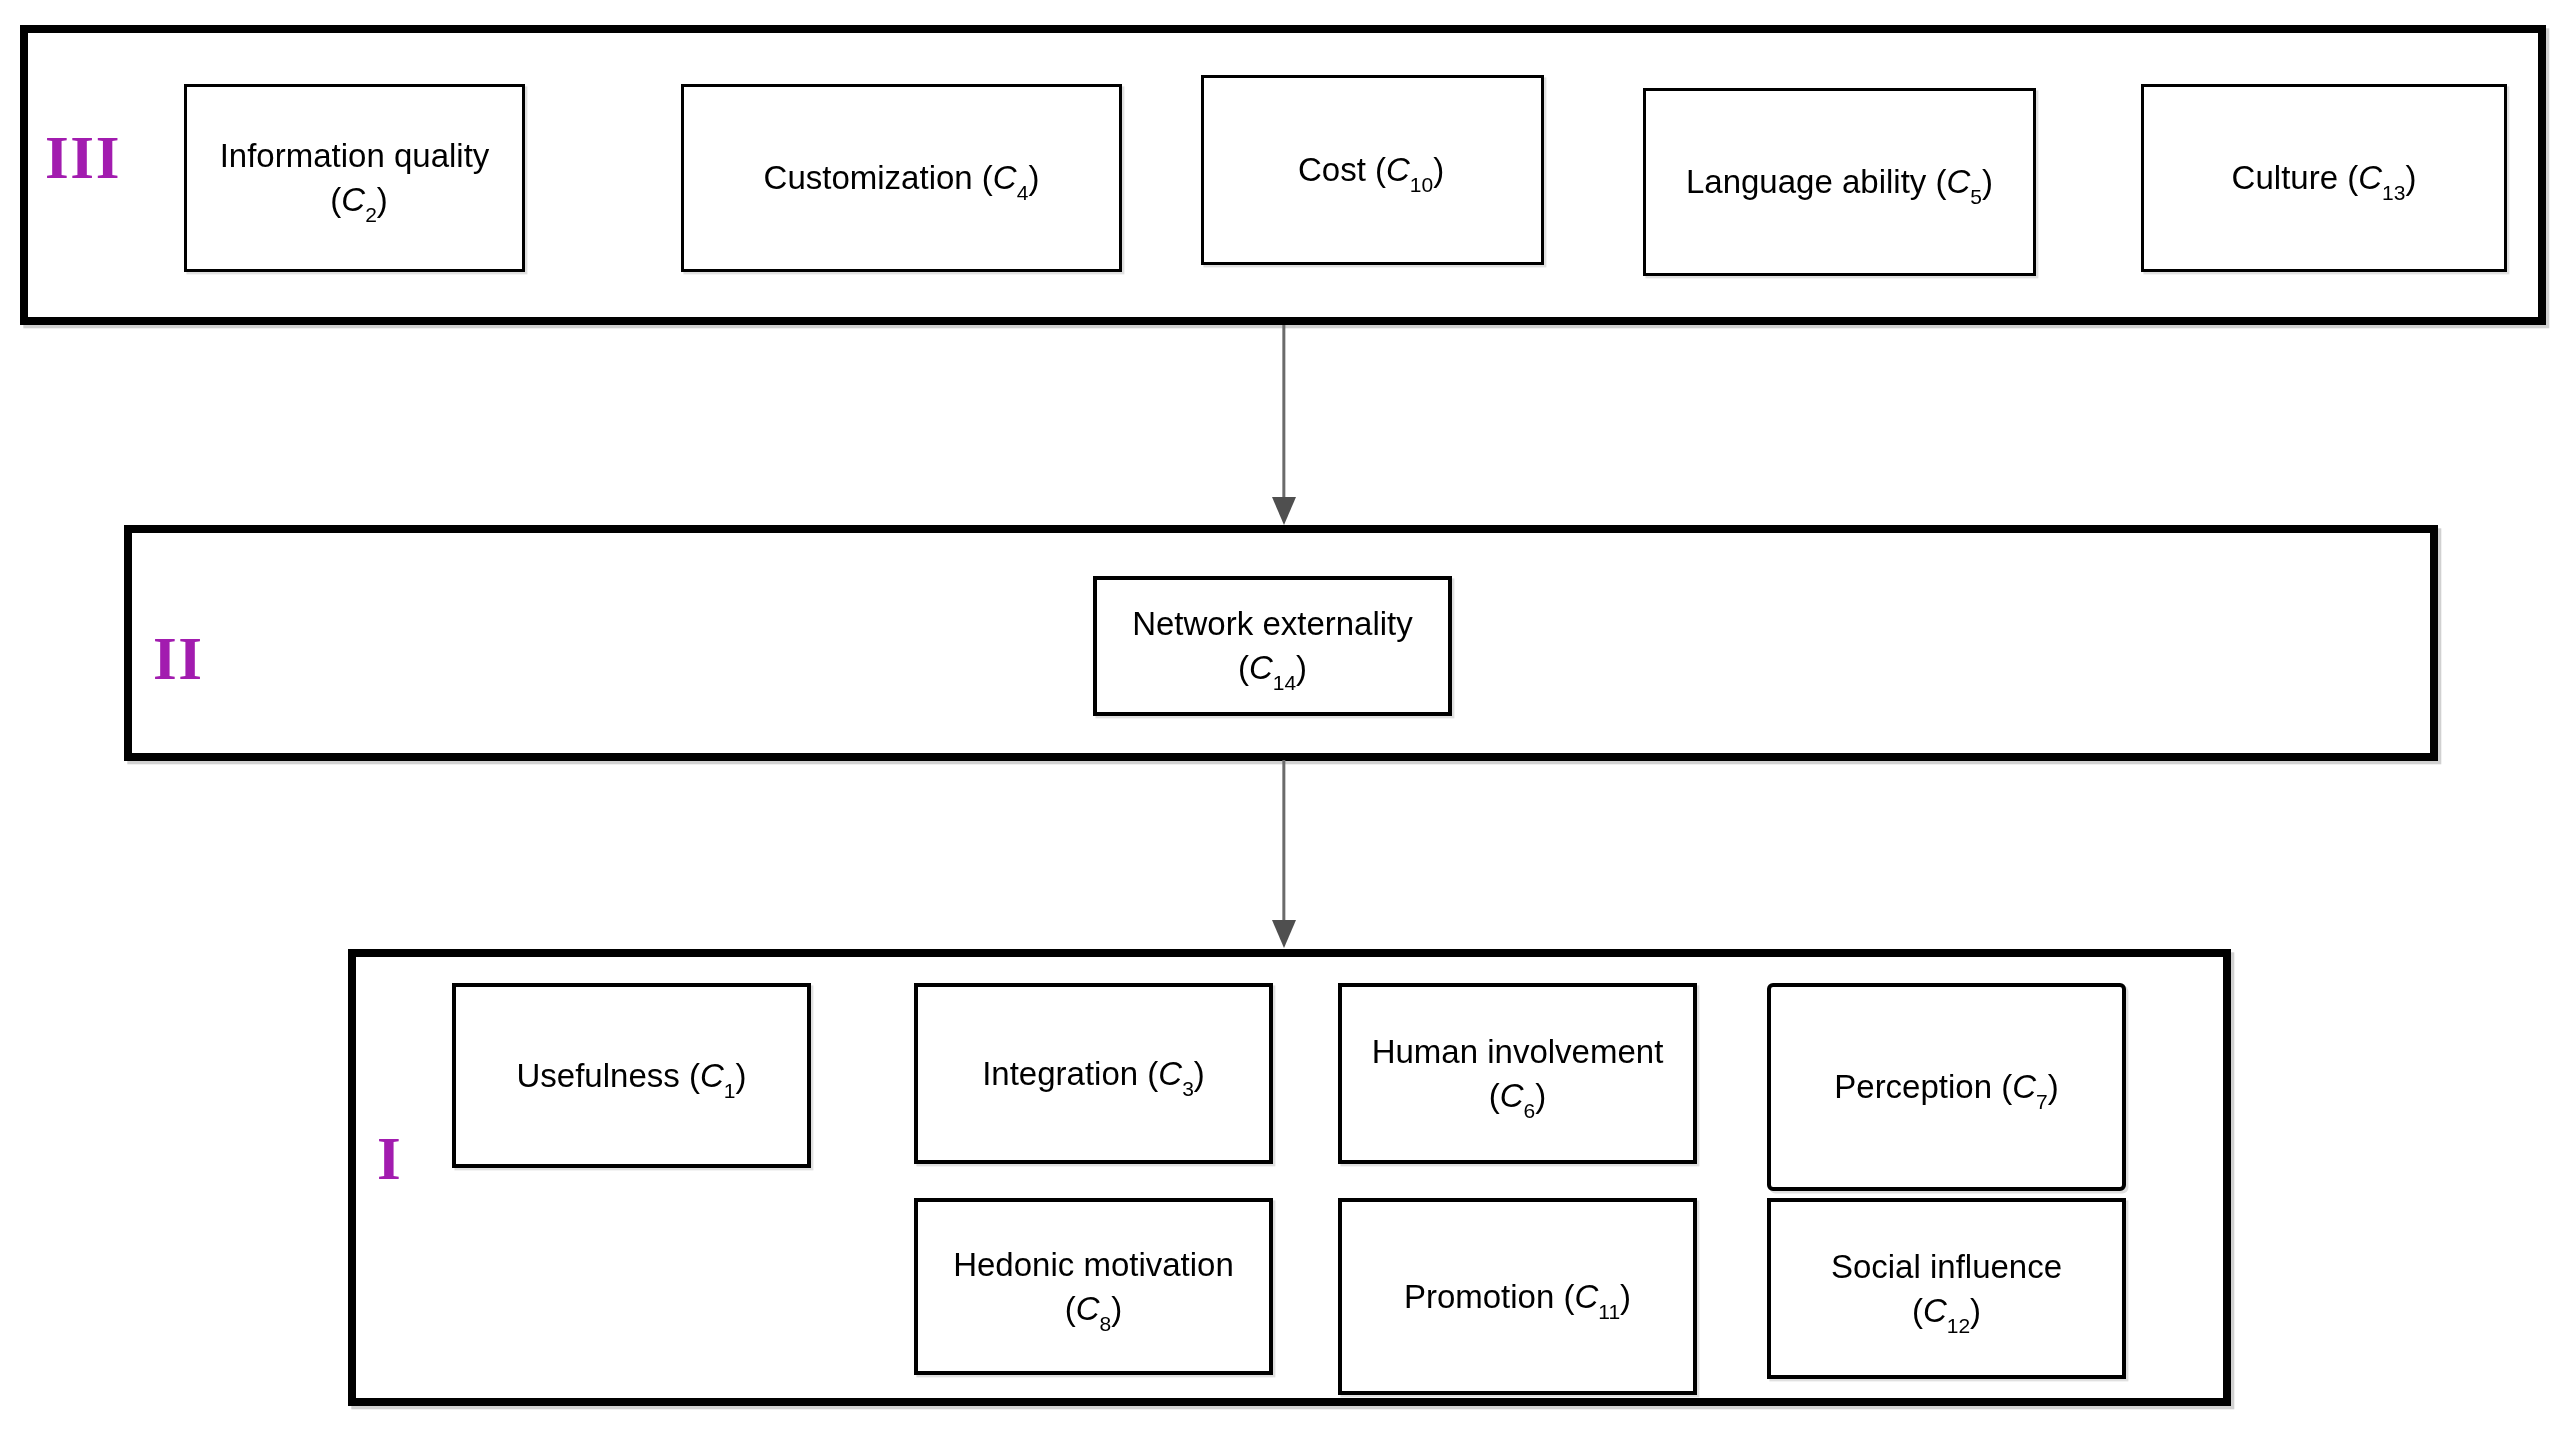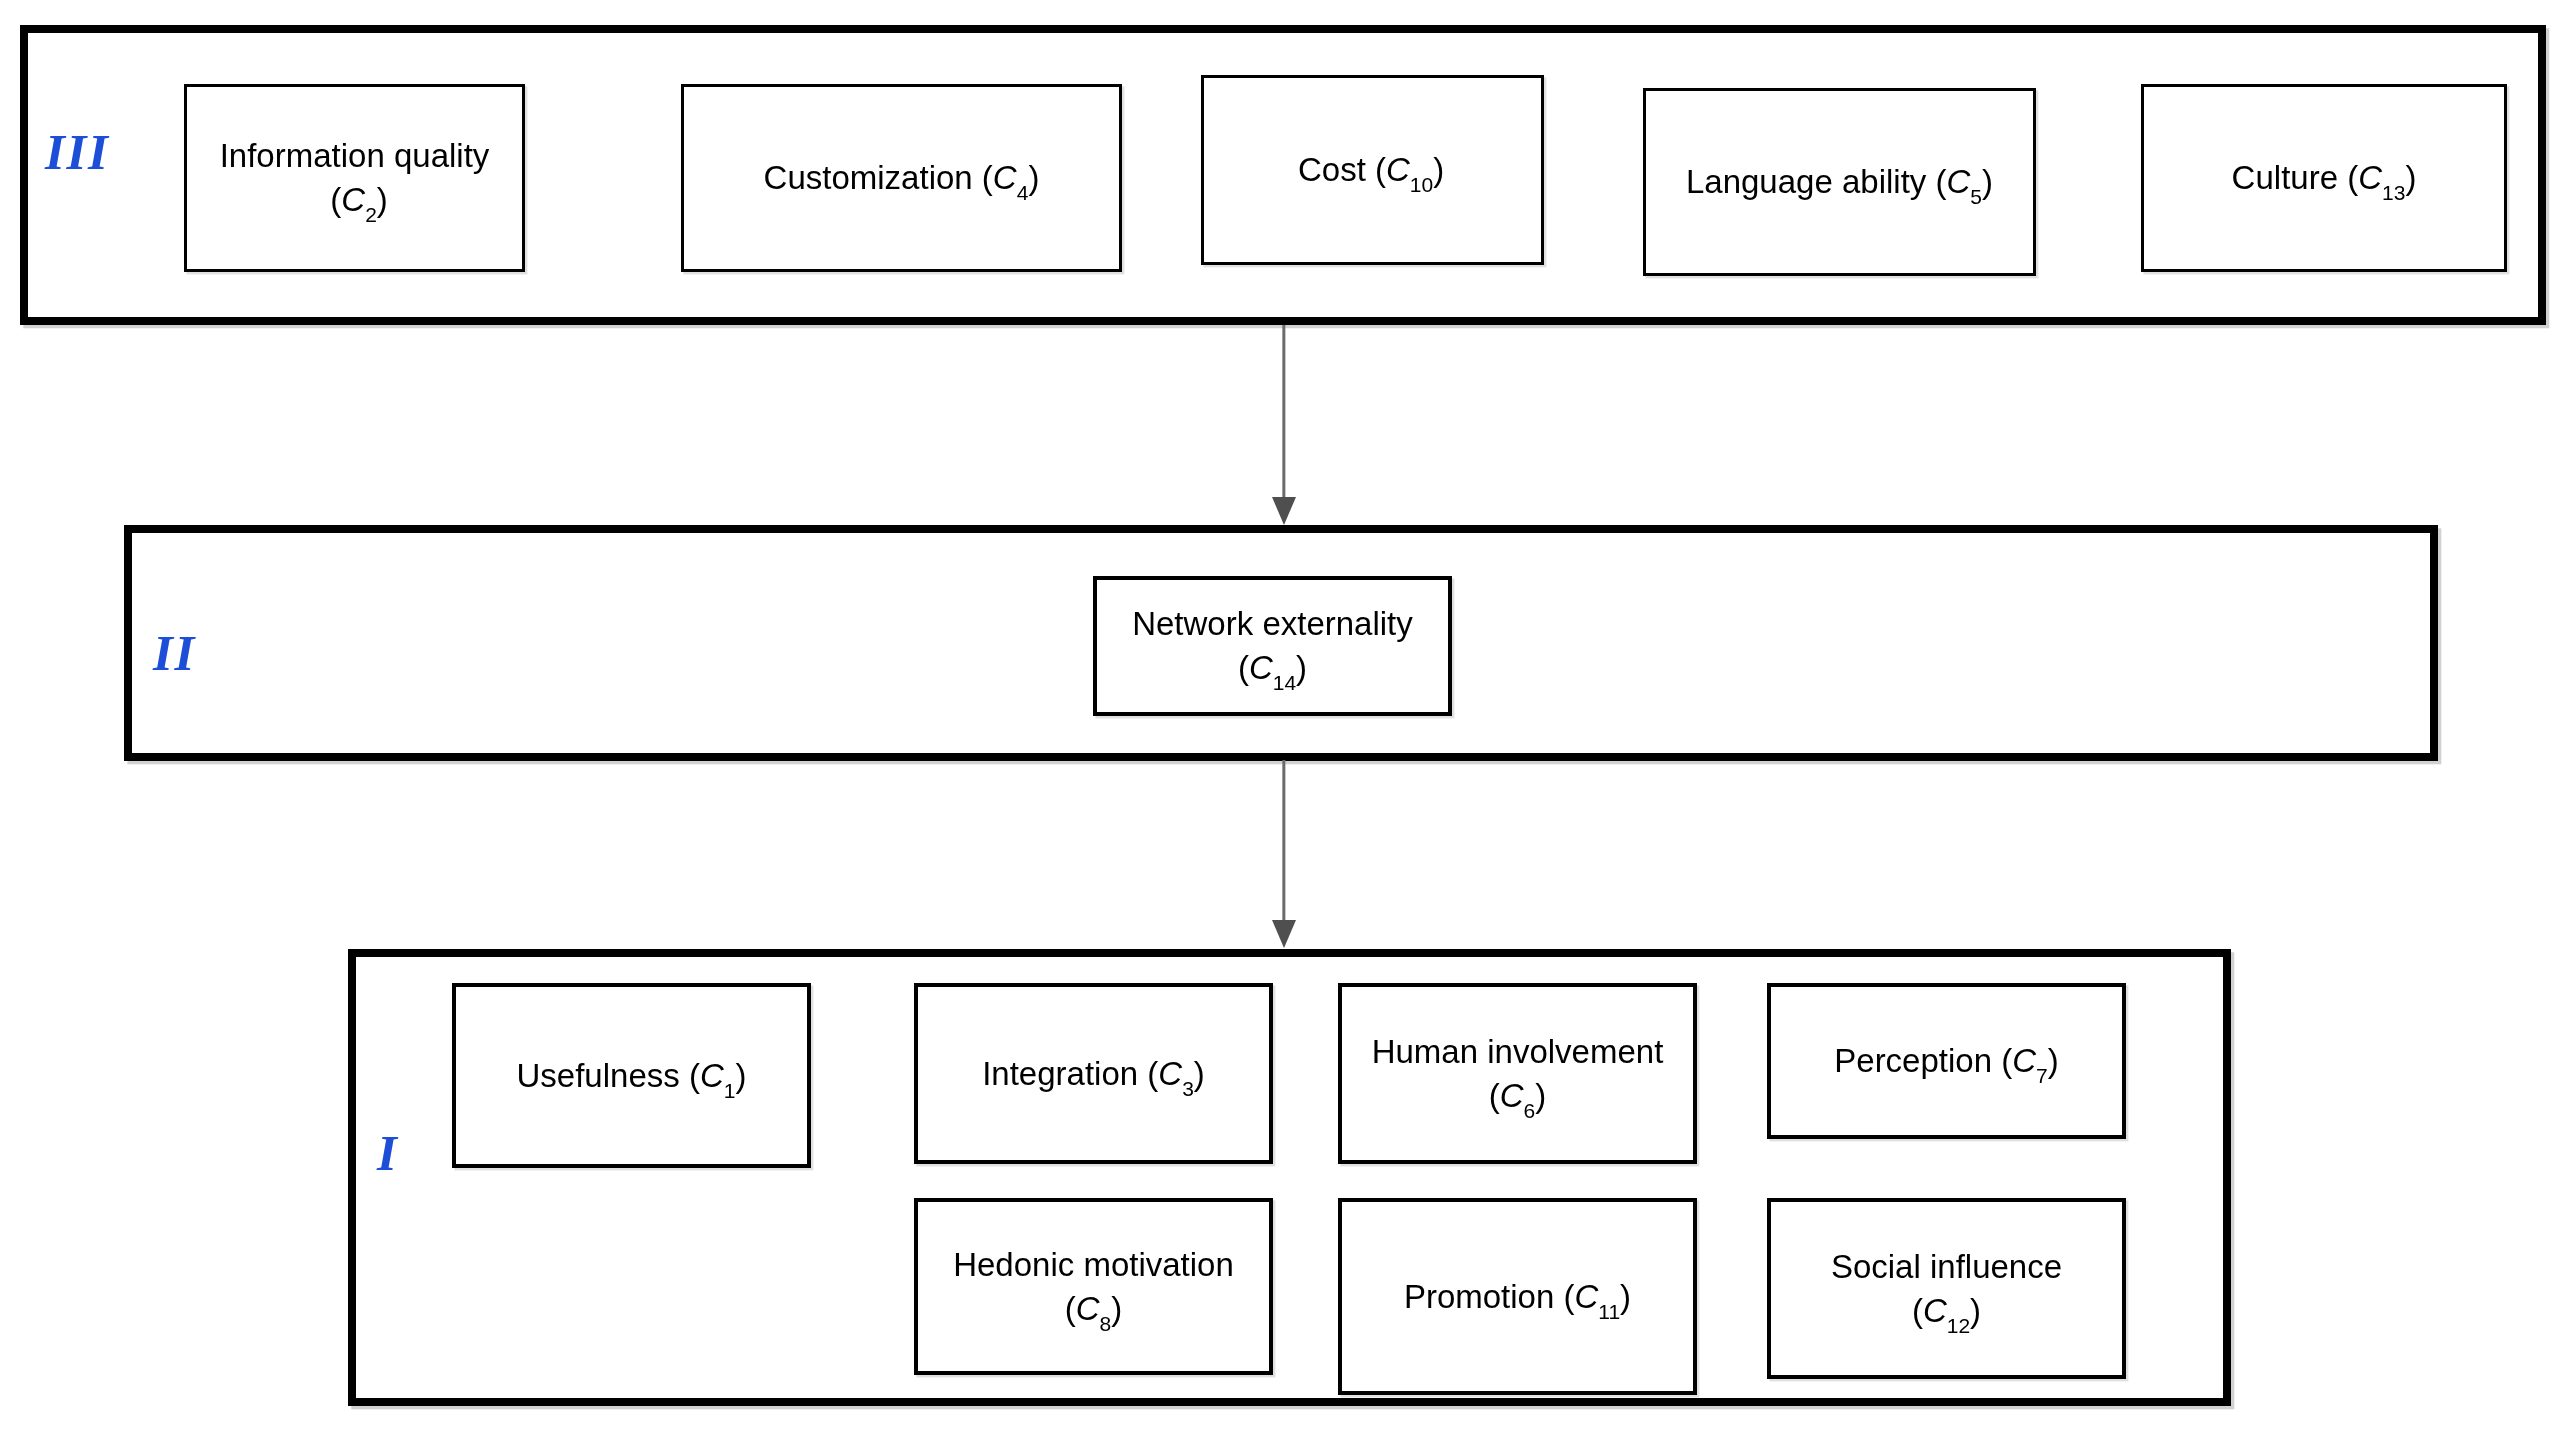--- a/index.html
+++ b/index.html
@@ -21,26 +21,25 @@
     position: absolute;
     border: 8.2px solid #000000;
     background: #ffffff;
     box-sizing: border-box;
     box-shadow: 3.3px 3.3px 0 rgba(0,0,0,0.18);
   }
   .numeral {
     position: absolute;
     font-family: "Liberation Serif", serif;
     font-weight: bold;
-    font-size: 51px;
+    font-size: 61px;
     line-height: 1;
-    color: #1d4ed8;
+    color: #a21caf;
     letter-spacing: 1.6px;
     user-select: none;
-    font-style: italic;
   }
   .cbox {
     position: absolute;
     border: 3.3px solid #000000;
     background: #ffffff;
     box-sizing: border-box;
     display: flex;
     align-items: center;
     justify-content: center;
     text-align: center;
@@ -127,21 +126,21 @@
     </div>
     <div class="cbox lvl1" style="left: 452px; top: 983px; width: 359px; height: 185px; text-align: right;">
       <span><span>Usefulness</span><span style="white-space: pre;"> </span><span>(</span><span class="sym">C</span><span class="sub">1</span><span>)</span></span>
     </div>
     <div class="cbox lvl1" style="left: 914px; top: 983px; width: 359px; height: 181px;">
       <span><span>Integration</span><span style="white-space: pre;"> </span><span>(</span><span class="sym">C</span><span class="sub">3</span><span>)</span></span>
     </div>
     <div class="cbox lvl1" style="left: 1338px; top: 983px; width: 359px; height: 181px;">
       <span><span>Human involvement</span><br><span>(</span><span class="sym">C</span><span class="sub">6</span><span>)</span></span>
     </div>
-    <div class="cbox lvl1" style="left: 1767px; top: 983px; width: 359px; height: 156px;">
+    <div class="cbox lvl1" style="left: 1767px; top: 983px; width: 359px; height: 208px; border-radius: 6px;">
       <span><span>Perception</span><span style="white-space: pre;"> </span><span>(</span><span class="sym">C</span><span class="sub">7</span><span>)</span></span>
     </div>
     <div class="cbox lvl1" style="left: 914px; top: 1198px; width: 359px; height: 177px;">
       <span><span>Hedonic motivation</span><br><span>(</span><span class="sym">C</span><span class="sub">8</span><span>)</span></span>
     </div>
     <div class="cbox lvl1" style="left: 1338px; top: 1198px; width: 359px; height: 197px;">
       <span><span>Promotion</span><span style="white-space: pre;"> </span><span>(</span><span class="sym">C</span><span class="sub">11</span><span>)</span></span>
     </div>
     <div class="cbox lvl1" style="left: 1767px; top: 1198px; width: 359px; height: 181px;">
       <span><span>Social influence</span><br><span>(</span><span class="sym">C</span><span class="sub">12</span><span>)</span></span>

